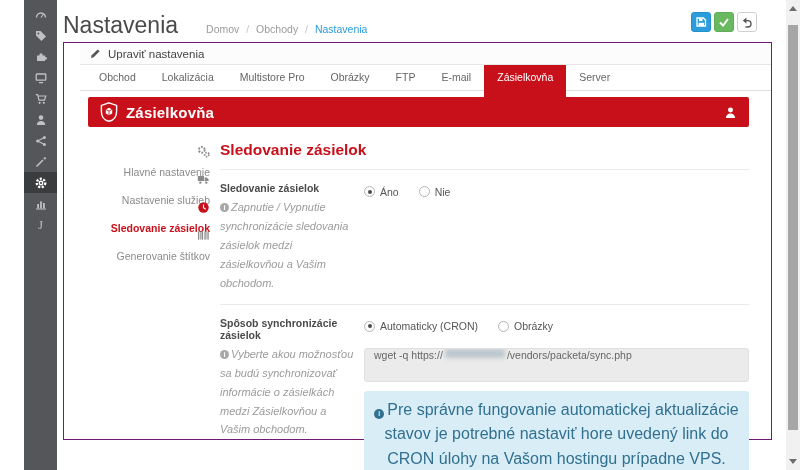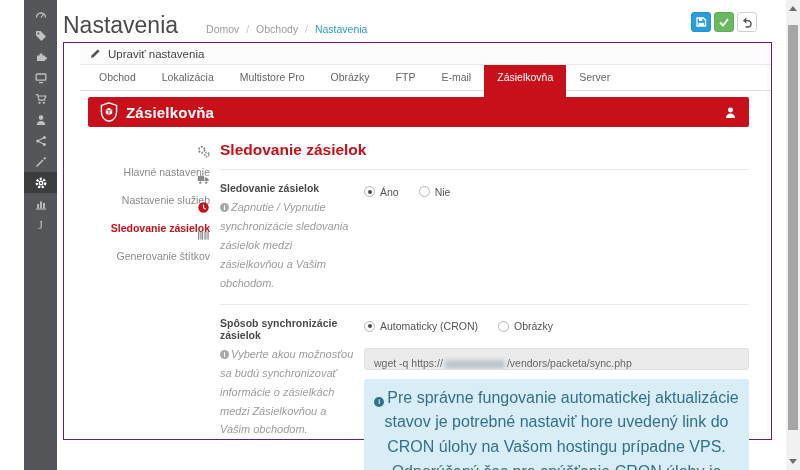--- a/index.html
+++ b/index.html
@@ -62,22 +62,22 @@
   .info-i{display:inline-block;width:9px;height:9px;border-radius:50%;background:#a8a8a8;color:#fff;
     font-size:7px;line-height:9px;text-align:center;font-style:normal;font-weight:bold;margin-right:2px;vertical-align:1px;}
   .info-i::before{content:"i";}
   .row-control{flex:1;max-width:410px;font-size:10.5px;color:#555;}
 
   .radio-group{display:flex;gap:20px;height:15px;margin-top:2px;}
   .radio-opt{display:flex;align-items:center;gap:5px;cursor:pointer;}
   .radio{width:11px;height:11px;border:1px solid #b5b5b5;border-radius:50%;background:#fff;position:relative;flex-shrink:0;}
   .radio.checked::after{content:"";position:absolute;left:2.5px;top:2.5px;right:2.5px;bottom:2.5px;background:#4a4a4a;border-radius:50%;}
 
-  .readonly-box{margin-top:14px;background:#ebebeb;border:1px solid #e0e0e0;border-radius:3px;height:22px;
-    display:flex;align-items:flex-end;padding:0 9px;color:#666;font-size:10.5px;white-space:nowrap;overflow:hidden;}
+  .readonly-box{margin-top:14px;background:#ebebeb;border:1px solid #e0e0e0;border-radius:3px;height:34px;
+    display:flex;align-items:flex-start;padding:0 9px;color:#666;font-size:10.5px;white-space:nowrap;overflow:hidden;}
   .redact{display:inline-block;width:60px;height:9px;margin:0 2px;border-radius:2px;background:#bcc6cc;filter:blur(2px);}
   .redact-sm{display:inline-block;width:48px;height:8px;margin:0 1px;border-radius:2px;background:#86aabb;filter:blur(2px);vertical-align:middle;}
 
   .alert{margin-top:9px;background:var(--info-bg);color:var(--info-text);border-radius:3px;
     padding:7px 10px;font-size:16px;line-height:1.55;text-align:center;}
   .alert b{color:#24586f;}
   .info-i2{display:inline-block;width:10px;height:10px;border-radius:50%;background:#31708f;color:#d9edf7;
     font-size:7px;line-height:10px;text-align:center;font-weight:bold;margin-right:3px;vertical-align:-1px;}
   .info-i2::before{content:"i";}
 

